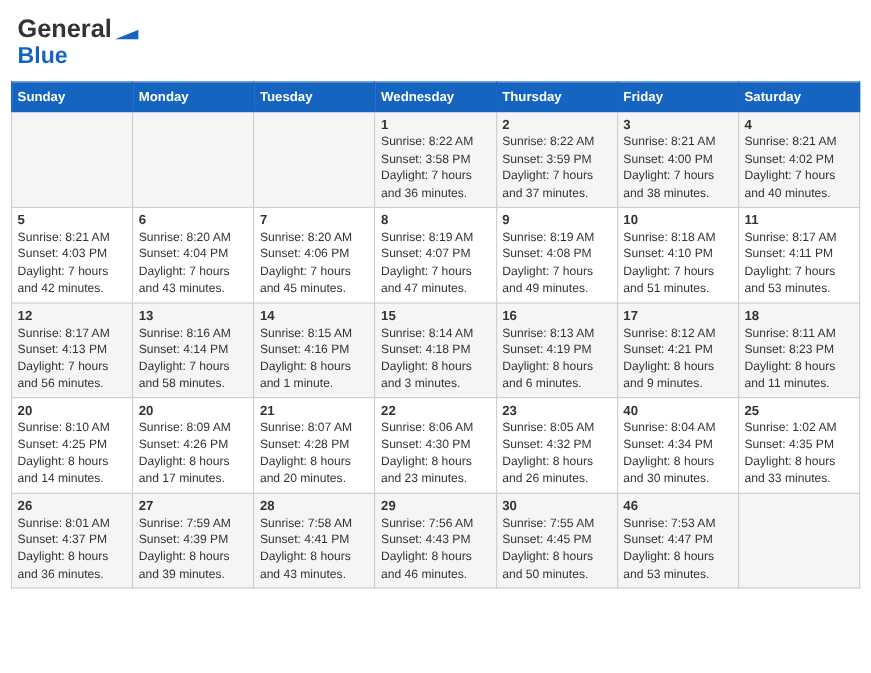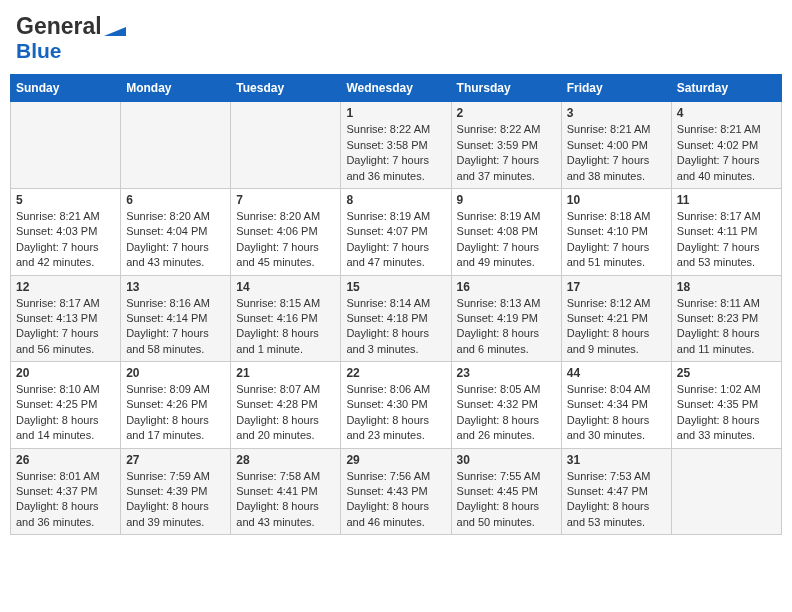--- a/index.html
+++ b/index.html
@@ -249,21 +249,21 @@
 Sunset: 4:30 PM
 Daylight: 8 hours and 23 minutes.</div>
         </td>
         <td>
           <span class="day-number">23</span>
           <div class="day-info">Sunrise: 8:05 AM
 Sunset: 4:32 PM
 Daylight: 8 hours and 26 minutes.</div>
         </td>
         <td>
-          <span class="day-number">44</span>
+          <span class="day-number">40</span>
           <div class="day-info">Sunrise: 8:04 AM
 Sunset: 4:34 PM
 Daylight: 8 hours and 30 minutes.</div>
         </td>
         <td>
           <span class="day-number">25</span>
           <div class="day-info">Sunrise: 1:02 AM
 Sunset: 4:35 PM
 Daylight: 8 hours and 33 minutes.</div>
         </td>
@@ -293,21 +293,21 @@
 Sunset: 4:43 PM
 Daylight: 8 hours and 46 minutes.</div>
         </td>
         <td>
           <span class="day-number">30</span>
           <div class="day-info">Sunrise: 7:55 AM
 Sunset: 4:45 PM
 Daylight: 8 hours and 50 minutes.</div>
         </td>
         <td>
-          <span class="day-number">31</span>
+          <span class="day-number">46</span>
           <div class="day-info">Sunrise: 7:53 AM
 Sunset: 4:47 PM
 Daylight: 8 hours and 53 minutes.</div>
         </td>
         <td></td>
       </tr>
     </tbody>
 </table>
 
 </body></html>

